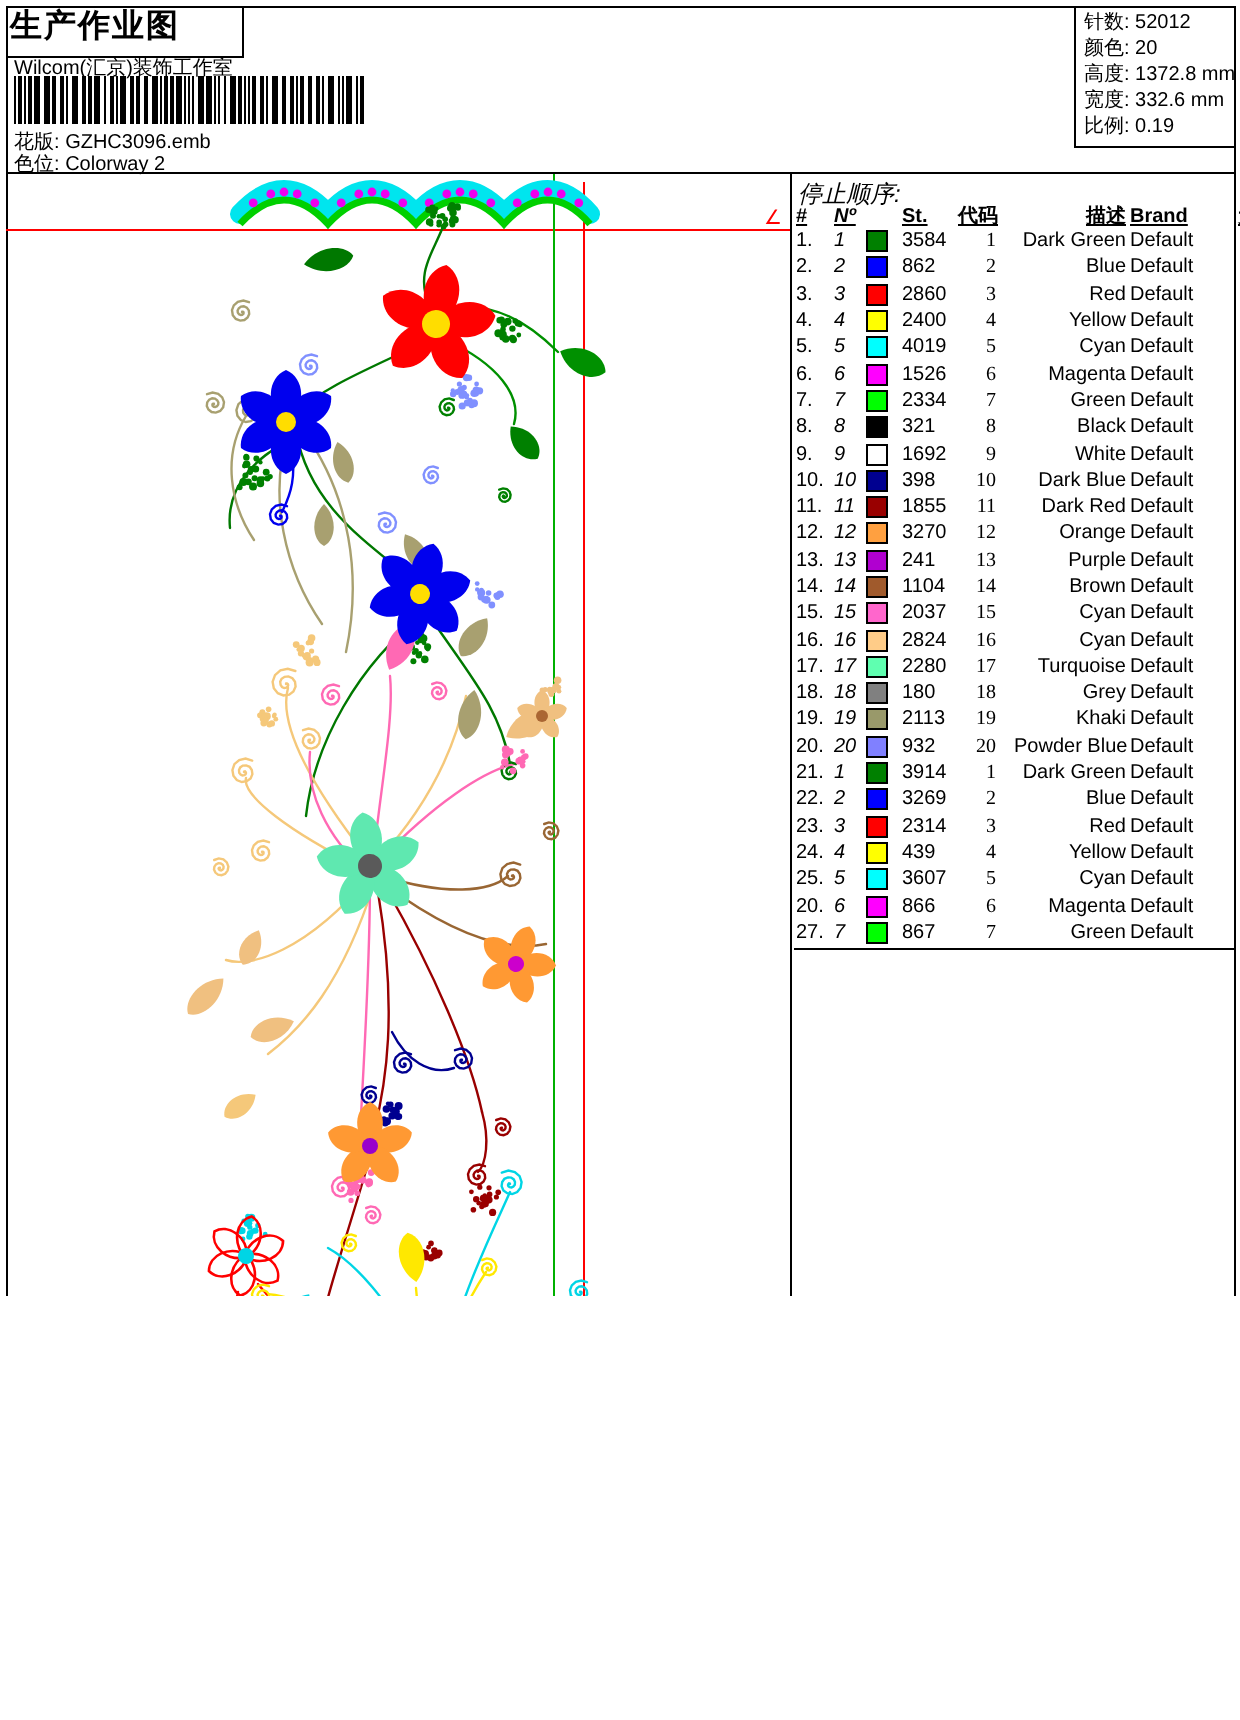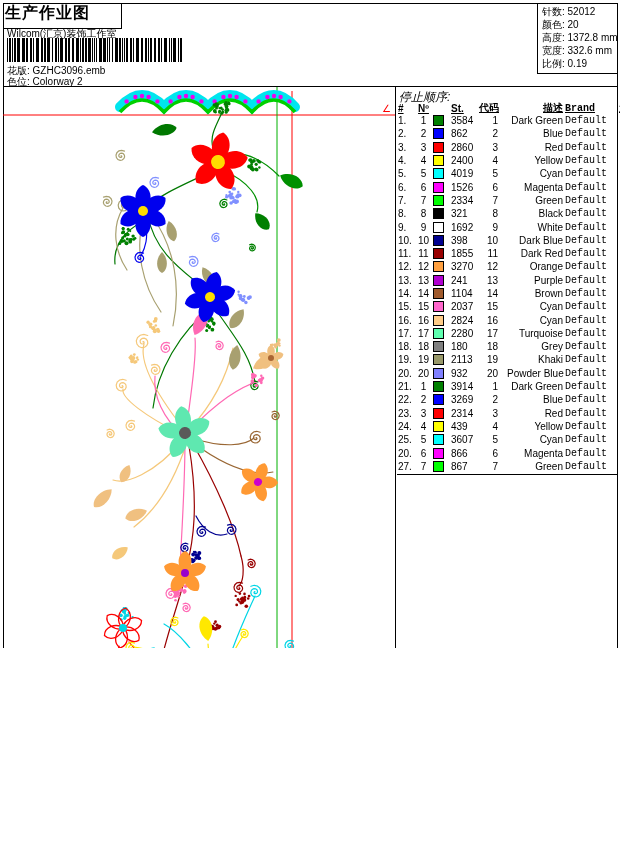--- a/index.html
+++ b/index.html
@@ -19,27 +19,27 @@
   .info-row{font-size:10px;line-height:13px;white-space:nowrap;}
   .header-divider{position:absolute;left:3px;top:86px;width:614px;height:0;border-top:1px solid #000;}
   .table-divider{position:absolute;left:395px;top:86px;height:771px;width:0;border-left:1px solid #000;}
   .stopseq{position:absolute;left:399px;top:89px;font-size:12px;white-space:nowrap;font-style:italic;}
   .thread-table{position:absolute;left:397px;top:101px;width:220px;}
   .t-grid{display:grid;grid-template-columns:20px 16px 18px 28px 22px 62px 36px 1fr;align-items:center;}
   .t-head{height:13px;font-weight:bold;font-size:10px;}
   .t-head span{text-decoration:underline;white-space:nowrap;}
   .t-row{height:13.3px;font-size:10px;}
   .c-seq{text-align:left;padding-left:1px;}
-  .c-no{text-align:center;padding-right:3px;}
+  .c-no{text-align:left;padding-right:3px;font-style:italic;}
   .c-sw{display:flex;justify-content:flex-start;}
   .swatch{width:9px;height:9px;border:1px solid #000;display:inline-block;}
   .c-st{padding-right:19px;}
-  .c-code{text-align:right;padding-right:3px;}
+  .c-code{text-align:right;padding-right:3px;font-family:Liberation Serif, serif;}
   .c-desc{text-align:right;padding-left:6px;white-space:nowrap;}
-  .c-brand{text-align:left;padding-left:2px;font-family:Liberation Mono, monospace;}
+  .c-brand{text-align:left;padding-left:2px;}
   .c-el{text-align:left;margin-left:20px;}
   .t-bottom{border-top:1px solid #000;height:0;margin-top:1px;}
   .design{position:absolute;left:3px;top:86px;width:392px;height:771px;}
   .vine{fill:none;stroke-width:1.2;stroke-linecap:round;}
   .qr-wrap{position:absolute;left:481px;top:737px;width:86px;height:86px;}
   .qr-logo{position:absolute;left:30px;top:30px;width:26px;height:26px;background:#F26B4E;
            display:grid;grid-template-columns:12px 12px;grid-template-rows:12px 12px;gap:1px;
            padding:0;border:1px solid #fff;box-sizing:border-box;}
   .qr-logo span{color:#fff;font-size:10px;line-height:11px;text-align:center;overflow:hidden;}
   .sixxiu{position:absolute;left:448px;top:818px;width:150px;height:40px;}

